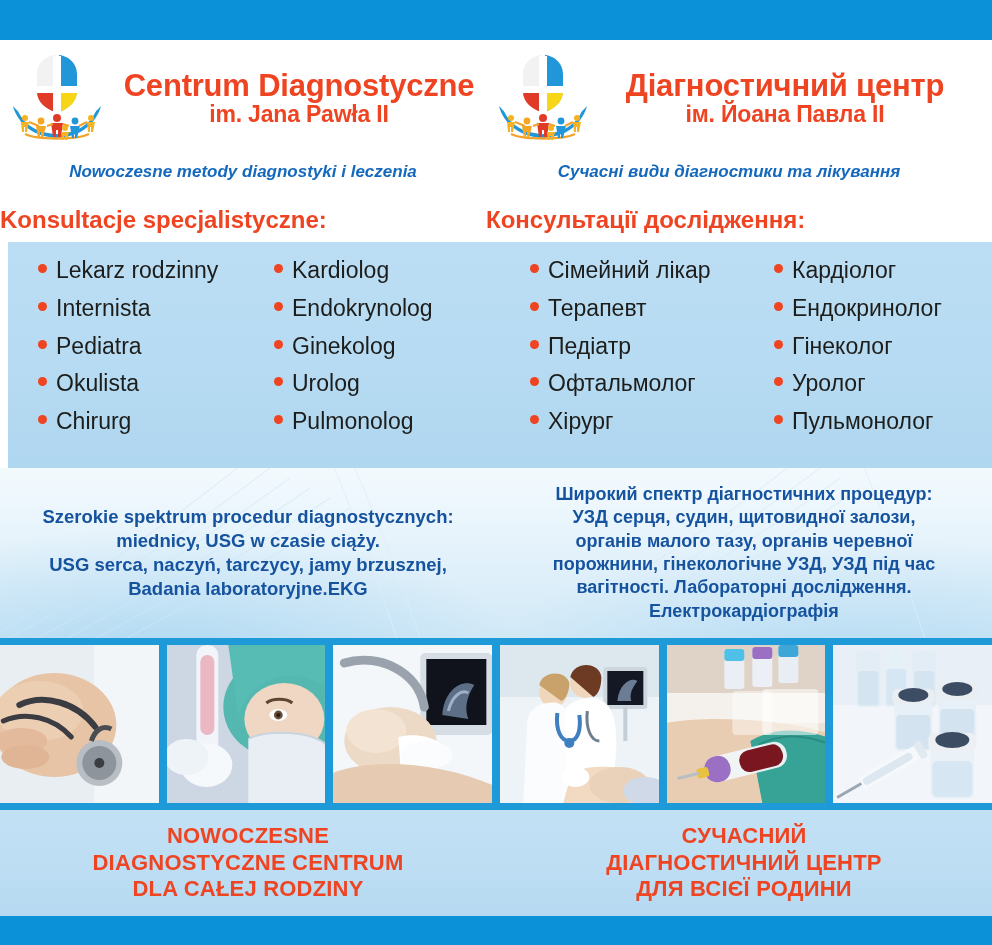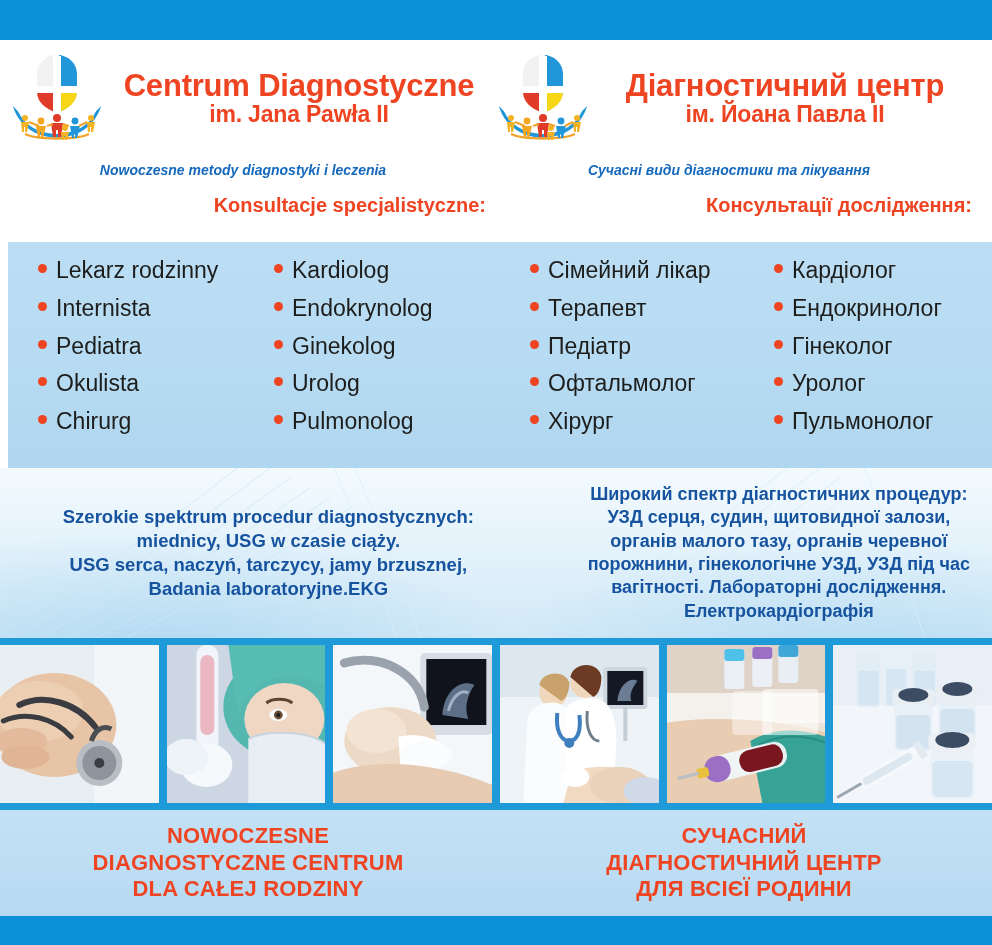--- a/index.html
+++ b/index.html
@@ -25,24 +25,24 @@
     color:#ef4422;font-weight:700;letter-spacing:-.2px;line-height:1.08;
     text-align:center;white-space:nowrap;
   }
   .brand-l1{font-size:31px;}
   .brand-l2{font-size:23px;}
   .hcol.pl .brandnames{width:368px;}
   .hcol.ua .brandnames{width:368px;}
 
   .tagline{
     text-align:center;color:#1469bd;font-weight:700;font-style:italic;
-    font-size:14px;margin-top:14px;white-space:nowrap;
+    font-size:17px;margin-top:14px;white-space:nowrap;
   }
   .subhead{
-    text-align:right;color:#ef4422;font-weight:700;font-size:20px;margin-top:16px;
+    text-align:left;color:#ef4422;font-weight:700;font-size:24px;margin-top:24px;
     white-space:nowrap;
   }
 
   
   .logo svg{display:block;width:108px;height:100px;}
 
   
   .spec-panel{
     position:absolute;left:8px;top:242px;width:992px;height:226px;
     background:linear-gradient(180deg,#bcdef4 0%,#b6dbf2 55%,#b0d7f0 100%);
@@ -67,21 +67,21 @@
   
   .desc-panel{
     position:absolute;left:0;top:468px;width:992px;height:170px;
     background:
       radial-gradient(ellipse 520px 180px at 16% 110%, rgba(150,205,238,.55) 0%, rgba(150,205,238,0) 70%),
       radial-gradient(ellipse 520px 180px at 86% 115%, rgba(150,205,238,.45) 0%, rgba(150,205,238,0) 70%),
       linear-gradient(180deg,#f3fafe 0%,#e6f3fb 42%,#d2e9f7 100%);
     overflow:hidden;display:flex;
   }
   .desc-panel .swoosh{position:absolute;left:0;top:0;width:992px;height:170px;opacity:.75;}
-  .desc-half{width:496px;height:100%;position:relative;z-index:2;display:flex;align-items:center;justify-content:flex-end;}
+  .desc-half{width:496px;height:100%;position:relative;z-index:2;display:flex;align-items:center;justify-content:center;}
   .desc-text{
     text-align:center;color:#16539f;font-weight:700;line-height:1.30;
     padding:0 22px;
   }
   .desc-half.pl .desc-text{font-size:18.5px;}
   .desc-half.ua .desc-text{font-size:18px;}
 
   
   .photo-strip{
     position:absolute;left:0;top:638px;width:992px;height:172px;

